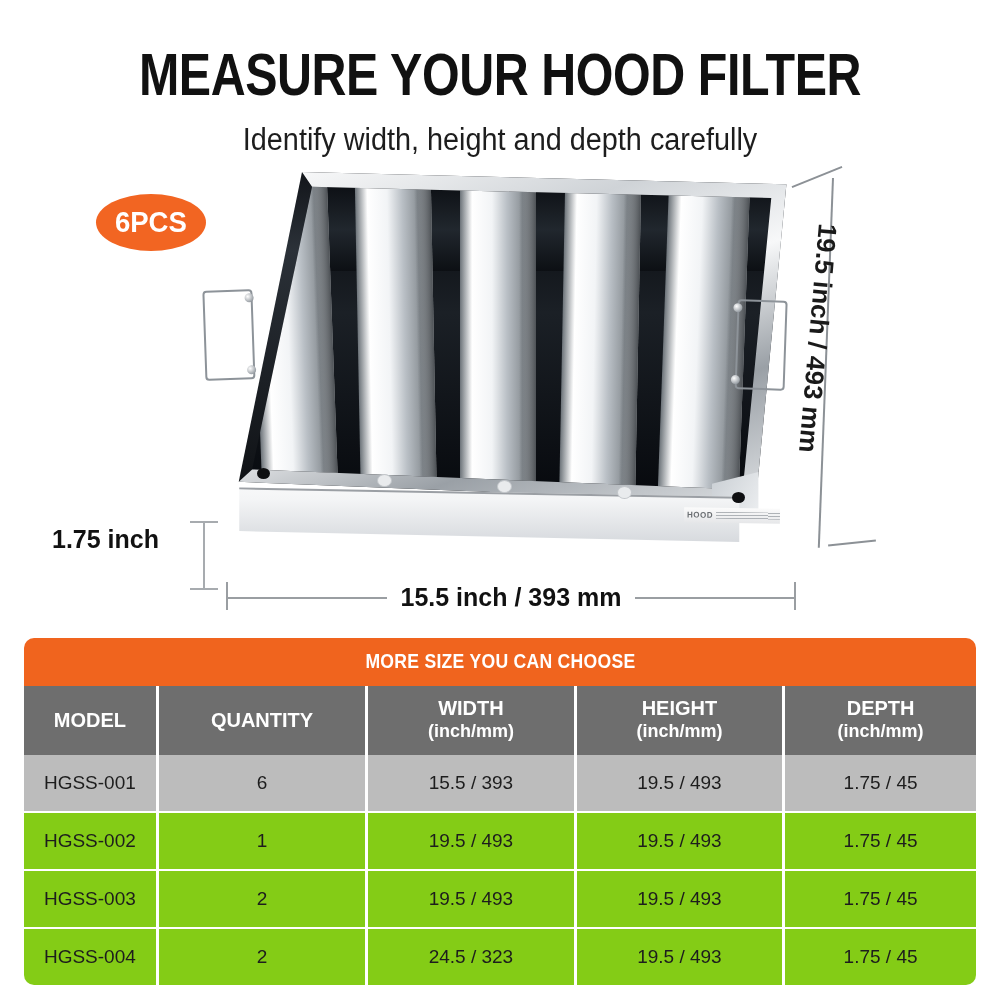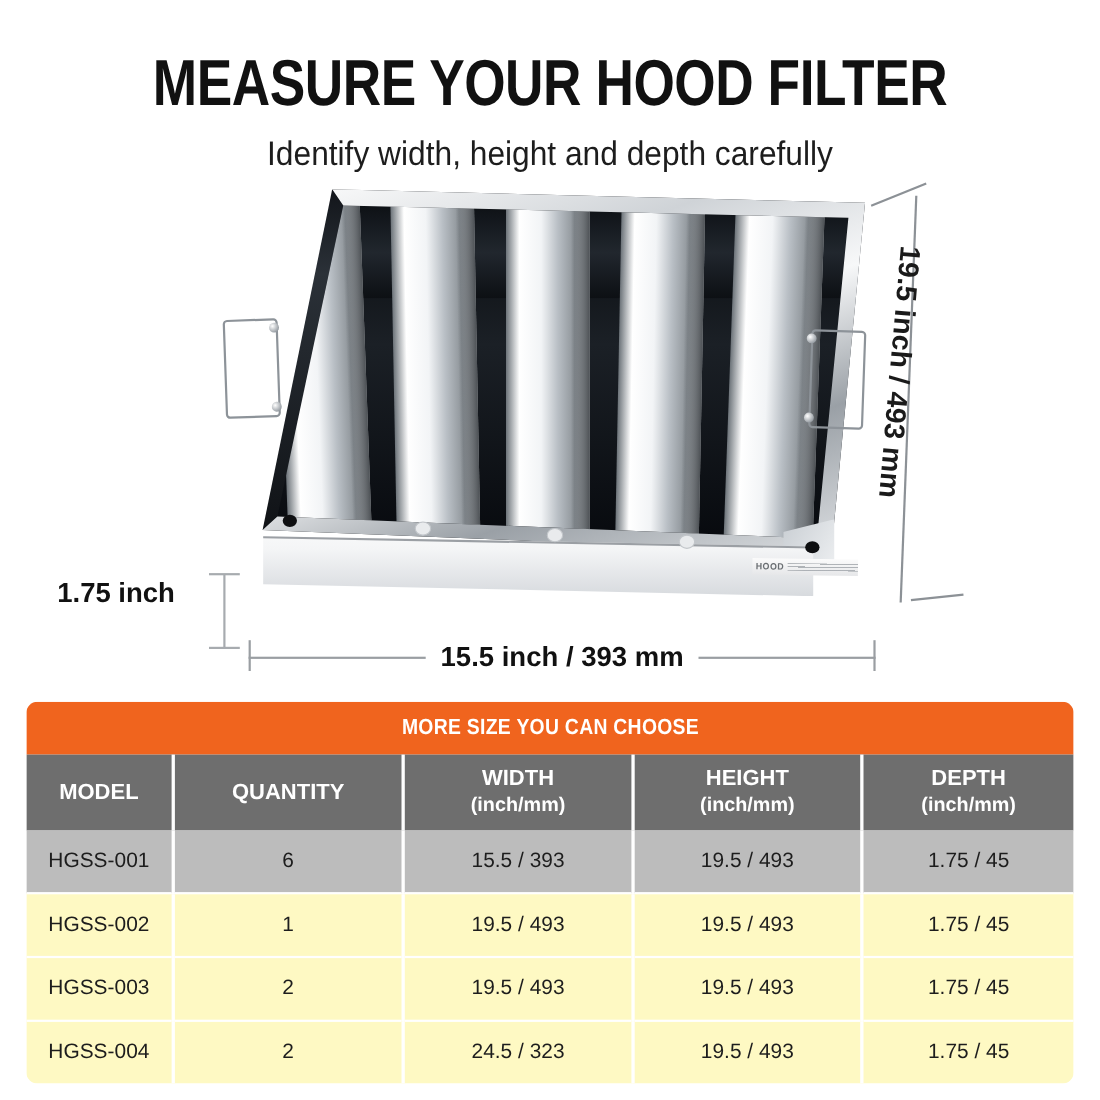--- a/index.html
+++ b/index.html
@@ -223,41 +223,44 @@
     border-right:3px solid #ffffff;
     vertical-align:middle;
   }
   thead th:last-child{border-right:0;}
   thead th .sub{display:block;font-size:18px;font-weight:bold;}
   tbody td{
     text-align:center;
     font-size:19px;
     color:#1d1d1d;
     padding:17px 2px;
-    background:#fef9c3;
+    background:#84cc16;
     border-right:3px solid #ffffff;
     border-bottom:2px solid #ffffff;
   }
   tbody td:last-child{border-right:0;}
   tbody tr.highlight td{background:#BCBCBC;}
   tbody tr:last-child td{border-bottom:0;}
   col.c1{width:14.0%;}
   col.c2{width:22.0%;}
   col.c3{width:21.9%;}
   col.c4{width:21.9%;}
   col.c5{width:20.2%;}
 </style>
 </head>
 <body>
 
 <div class="page">
 
   <div class="title">MEASURE YOUR HOOD FILTER</div>
   <div class="subtitle">Identify width, height and depth carefully</div>
 
+  <div class="badge">
+    <span>6PCS</span>
+  </div>
 
   <div class="photo">
     <div class="filter">
 
       <div class="topface">
         <div class="cavity">
           <div class="crossbar"></div>
           <div class="blade b1"></div>
           <div class="blade b2"></div>
           <div class="blade b3"></div>

